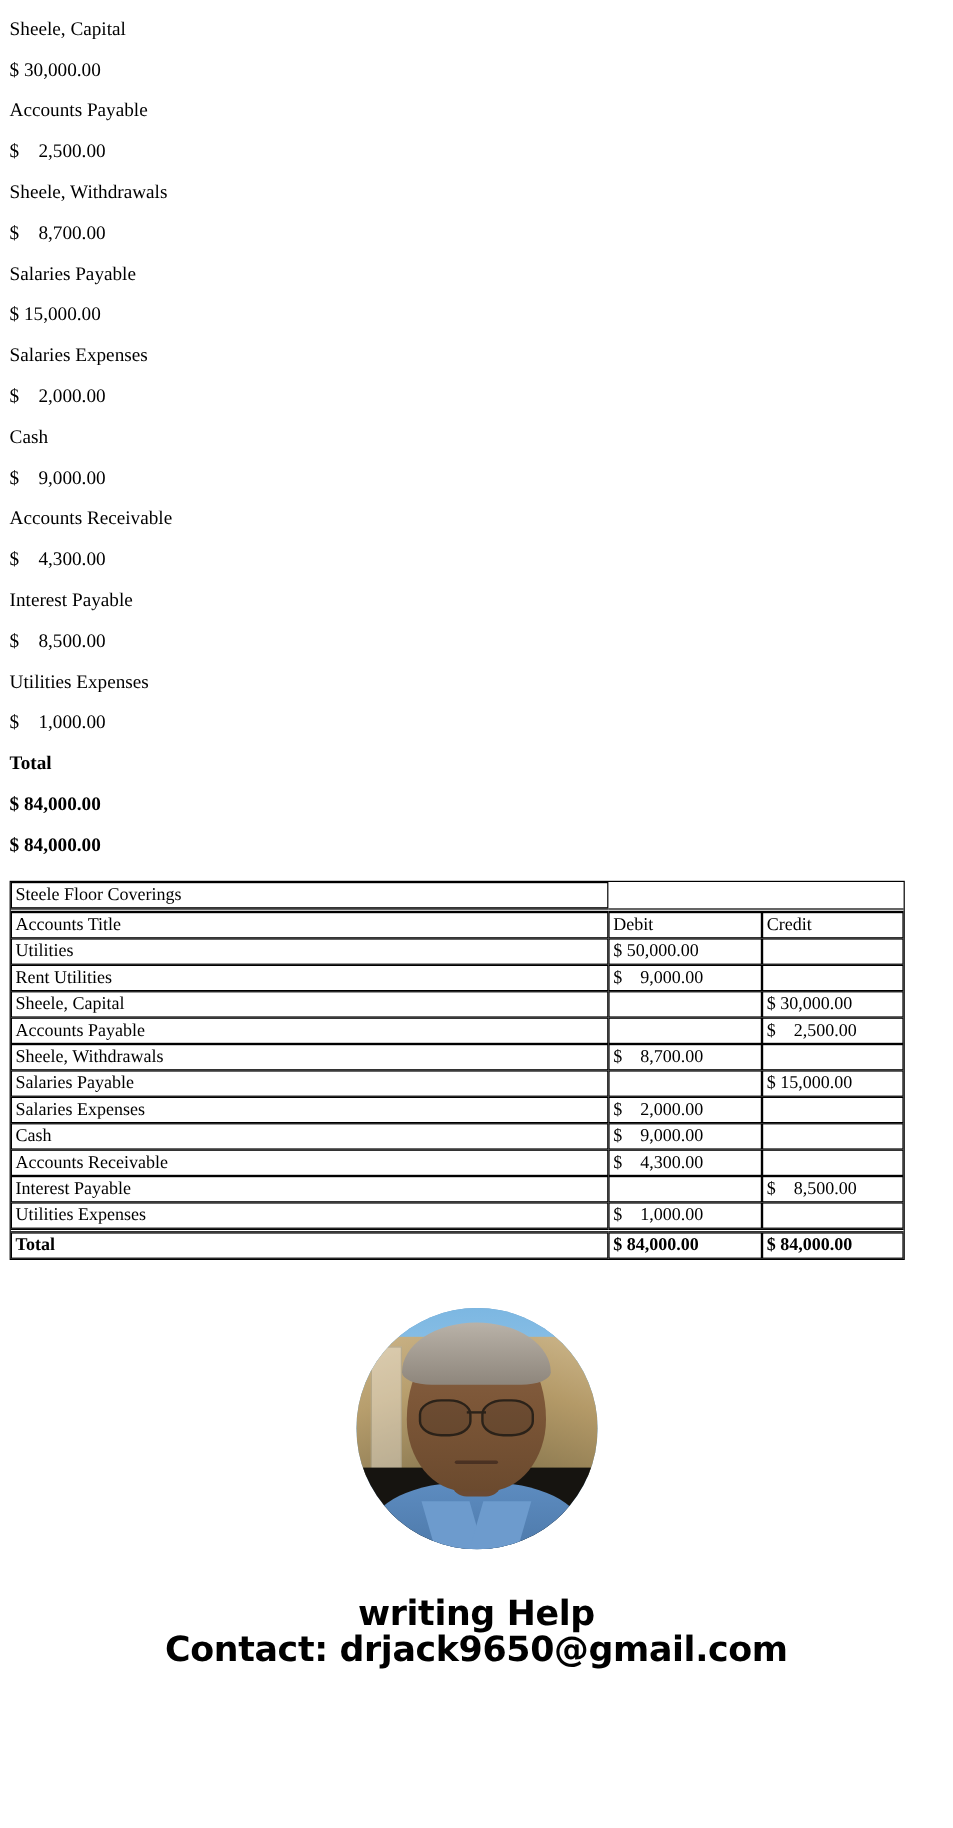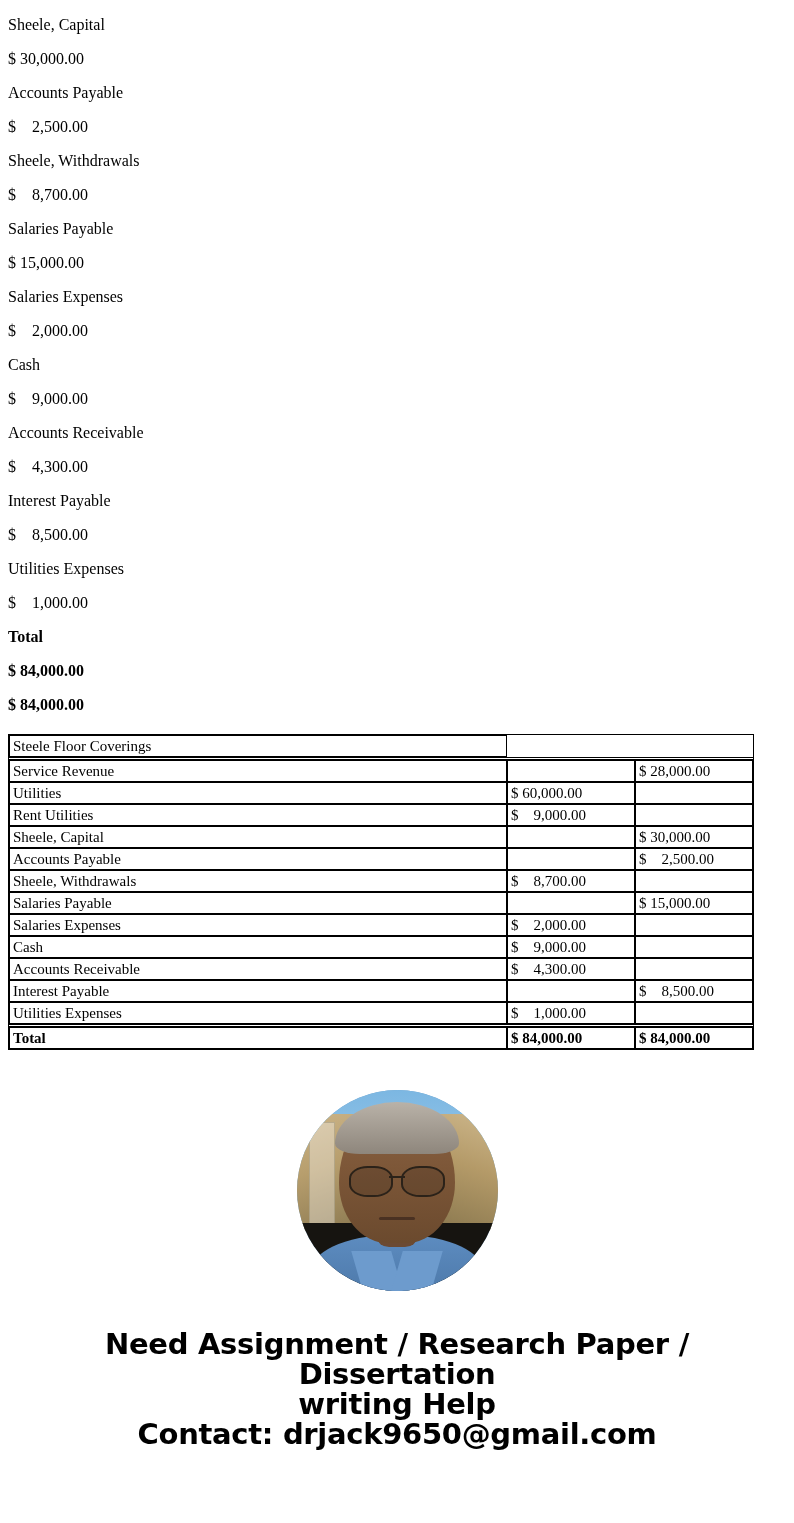--- a/index.html
+++ b/index.html
@@ -238,29 +238,29 @@
       <tr>
         <td class="cell-box">Steele Floor Coverings</td>
         <td class="cell-blank"></td>
         <td class="cell-blank"></td>
       </tr>
       <tr class="header-rule">
         <td class="rule-line"></td>
         <td class="rule-line"></td>
         <td class="rule-line"></td>
       </tr>
-
-    <tr>
-          <td class="cell-box">Service Revenue</td>
-          <td class="cell-box"></td>
-          <td class="cell-box">$ 28,000.00</td>
-        </tr>
+      <tr>
+        <td class="cell-box">Accounts Title</td>
+        <td class="cell-box">Debit</td>
+        <td class="cell-box">Credit</td>
+      </tr>
+
         <tr>
           <td class="cell-box">Utilities</td>
-          <td class="cell-box">$ 60,000.00</td>
+          <td class="cell-box">$ 50,000.00</td>
           <td class="cell-box"></td>
         </tr>
         <tr>
           <td class="cell-box">Rent Utilities</td>
           <td class="cell-box">$    9,000.00</td>
           <td class="cell-box"></td>
         </tr>
         <tr>
           <td class="cell-box">Sheele, Capital</td>
           <td class="cell-box"></td>
@@ -334,16 +334,15 @@
     <div class="p-head"></div>
     <div class="p-hair"></div>
     <div class="p-glass-l"></div>
     <div class="p-glass-r"></div>
     <div class="p-bridge"></div>
     <div class="p-mouth"></div>
   </div>
 </div>
 
 <div class="promo">
-  <span class="line">Need Assignment / Research Paper / Dissertation</span>
   <span class="line">writing Help</span>
   <span class="line">Contact: drjack9650@gmail.com</span>
 </div>
 
 </body></html>

